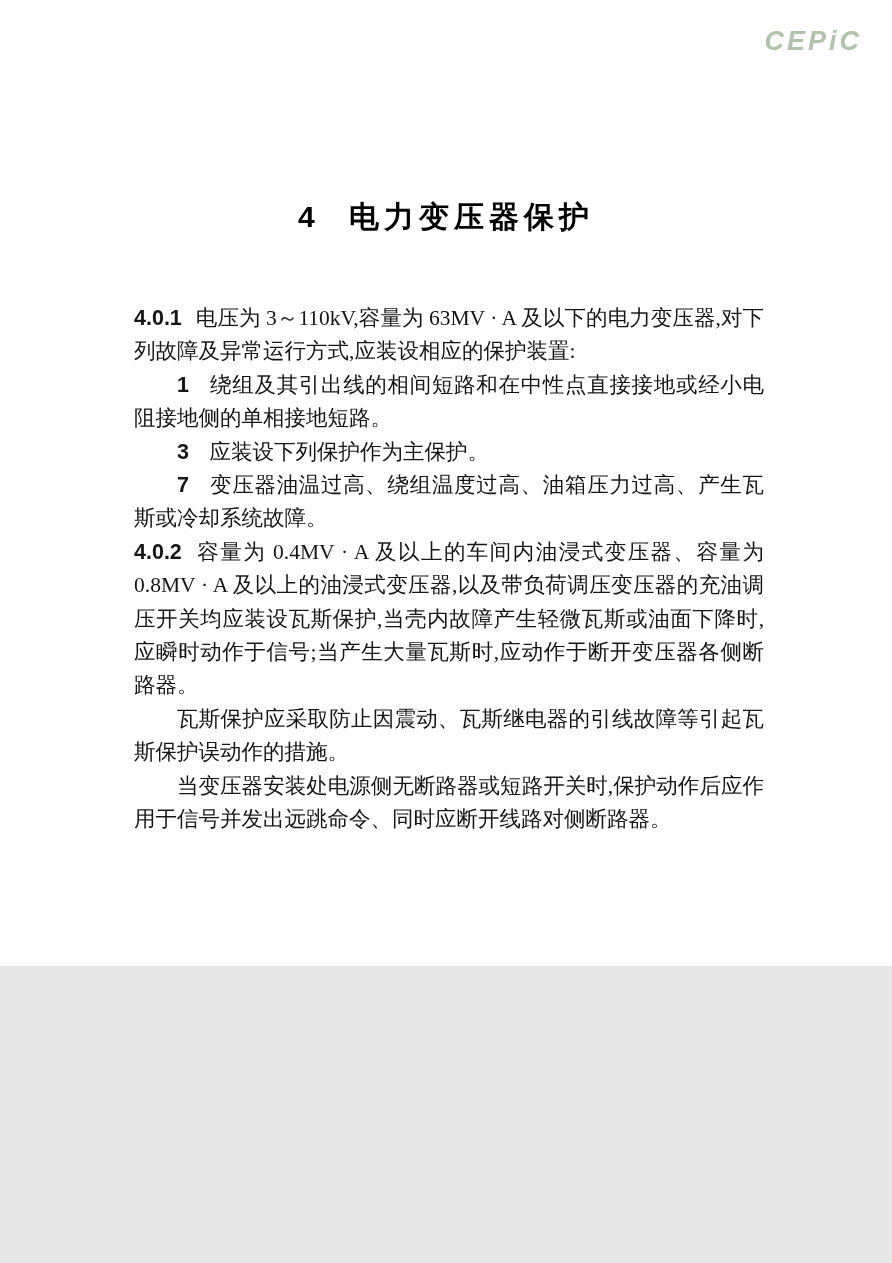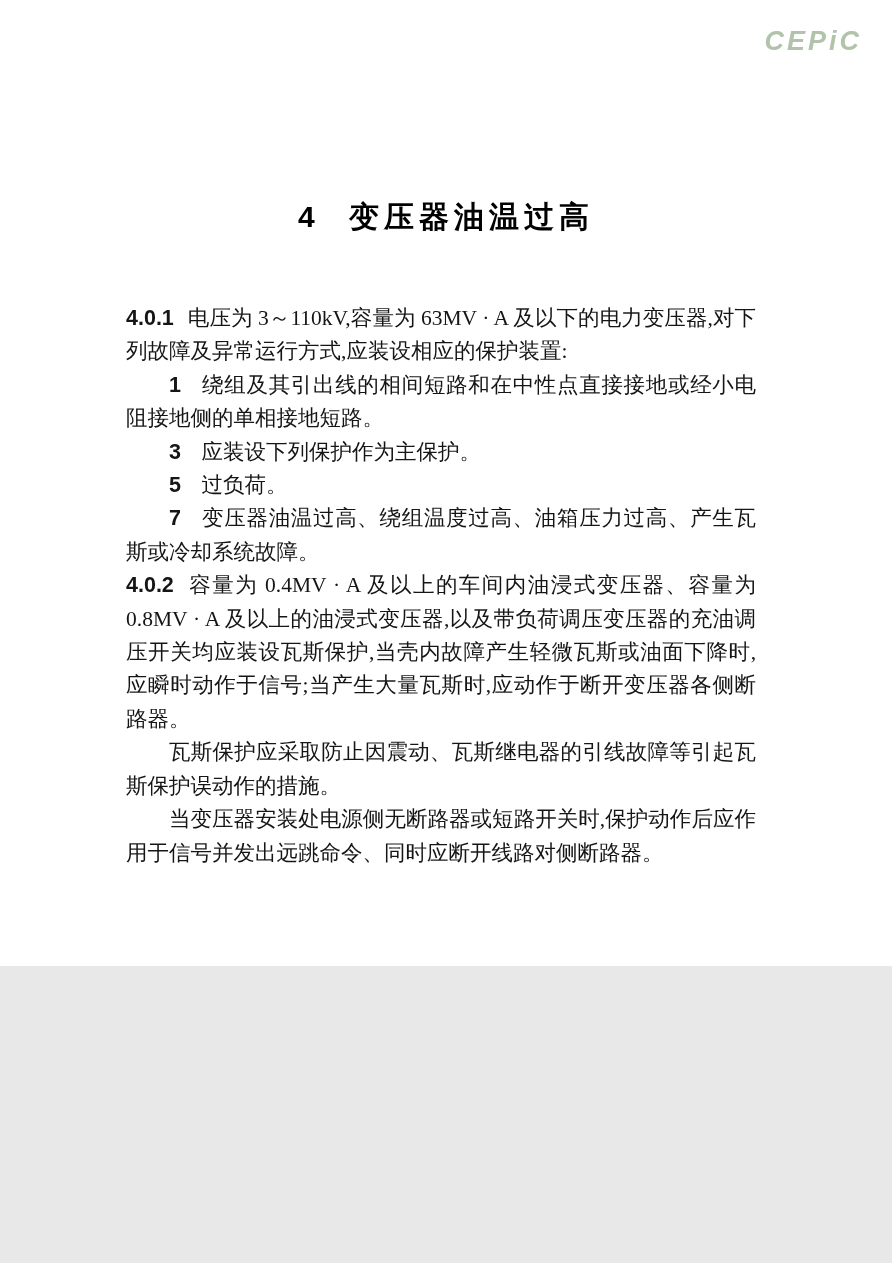--- a/index.html
+++ b/index.html
@@ -21,21 +21,21 @@
   }
   .title {
     position:absolute; top:197px; left:0; width:100%;
     margin:0; text-align:center;
     font-family:"Liberation Sans","DejaVu Sans",sans-serif;
     font-weight:bold; font-size:30px; color:#000;
   }
   .title .chapter-num { margin-right:26px; }
   .title .chapter-text { letter-spacing:5px; }
   .body {
-    position:absolute; left:126px; top:302px; width:630px;
+    position:absolute; left:134px; top:302px; width:630px;
     font-size:21.5px; line-height:33.4px;
     text-align:justify; text-justify:inter-character;
   }
   .body p { margin:0; padding:0; }
   .body p.item, .body p.sub { text-indent:2em; }
   .body b.num {
     font-family:"Liberation Sans","DejaVu Sans",sans-serif;
     font-weight:bold;
   }
   .body p.clause b.num { margin-right:0.65em; }
@@ -47,28 +47,27 @@
 </style>
 </head>
 <body>
 
 <div class="page">
 
   <div class="logo">CEPiC</div>
 
   <h1 class="title">
     <span class="chapter-num">4</span>
-    <span class="chapter-text">变压器油温过高</span>
+    <span class="chapter-text">电力变压器保护</span>
   </h1>
 
   <div class="body" id="doc-body">
       <p class="clause"><b class="num">4.0.1</b><span>电压为 3～110kV,容量为 63MV · A 及以下的电力变压器,对下列故障及异常运行方式,应装设相应的保护装置:</span></p>
       <p class="item"><b class="num">1</b><span>绕组及其引出线的相间短路和在中性点直接接地或经小电阻接地侧的单相接地短路。</span></p>
       <p class="item"><b class="num">3</b><span>应装设下列保护作为主保护。</span></p>
-      <p class="item"><b class="num">5</b><span>过负荷。</span></p>
       <p class="item"><b class="num">7</b><span>变压器油温过高、绕组温度过高、油箱压力过高、产生瓦斯或冷却系统故障。</span></p>
       <p class="clause"><b class="num">4.0.2</b><span>容量为 0.4MV · A 及以上的车间内油浸式变压器、容量为 0.8MV · A 及以上的油浸式变压器,以及带负荷调压变压器的充油调压开关均应装设瓦斯保护,当壳内故障产生轻微瓦斯或油面下降时,应瞬时动作于信号;当产生大量瓦斯时,应动作于断开变压器各侧断路器。</span></p>
       <p class="sub"><span>瓦斯保护应采取防止因震动、瓦斯继电器的引线故障等引起瓦斯保护误动作的措施。</span></p>
       <p class="sub"><span>当变压器安装处电源侧无断路器或短路开关时,保护动作后应作用于信号并发出远跳命令、同时应断开线路对侧断路器。</span></p>
     </div>
 
   <div class="page-number">· 8 ·</div>
 
 </div>
 

